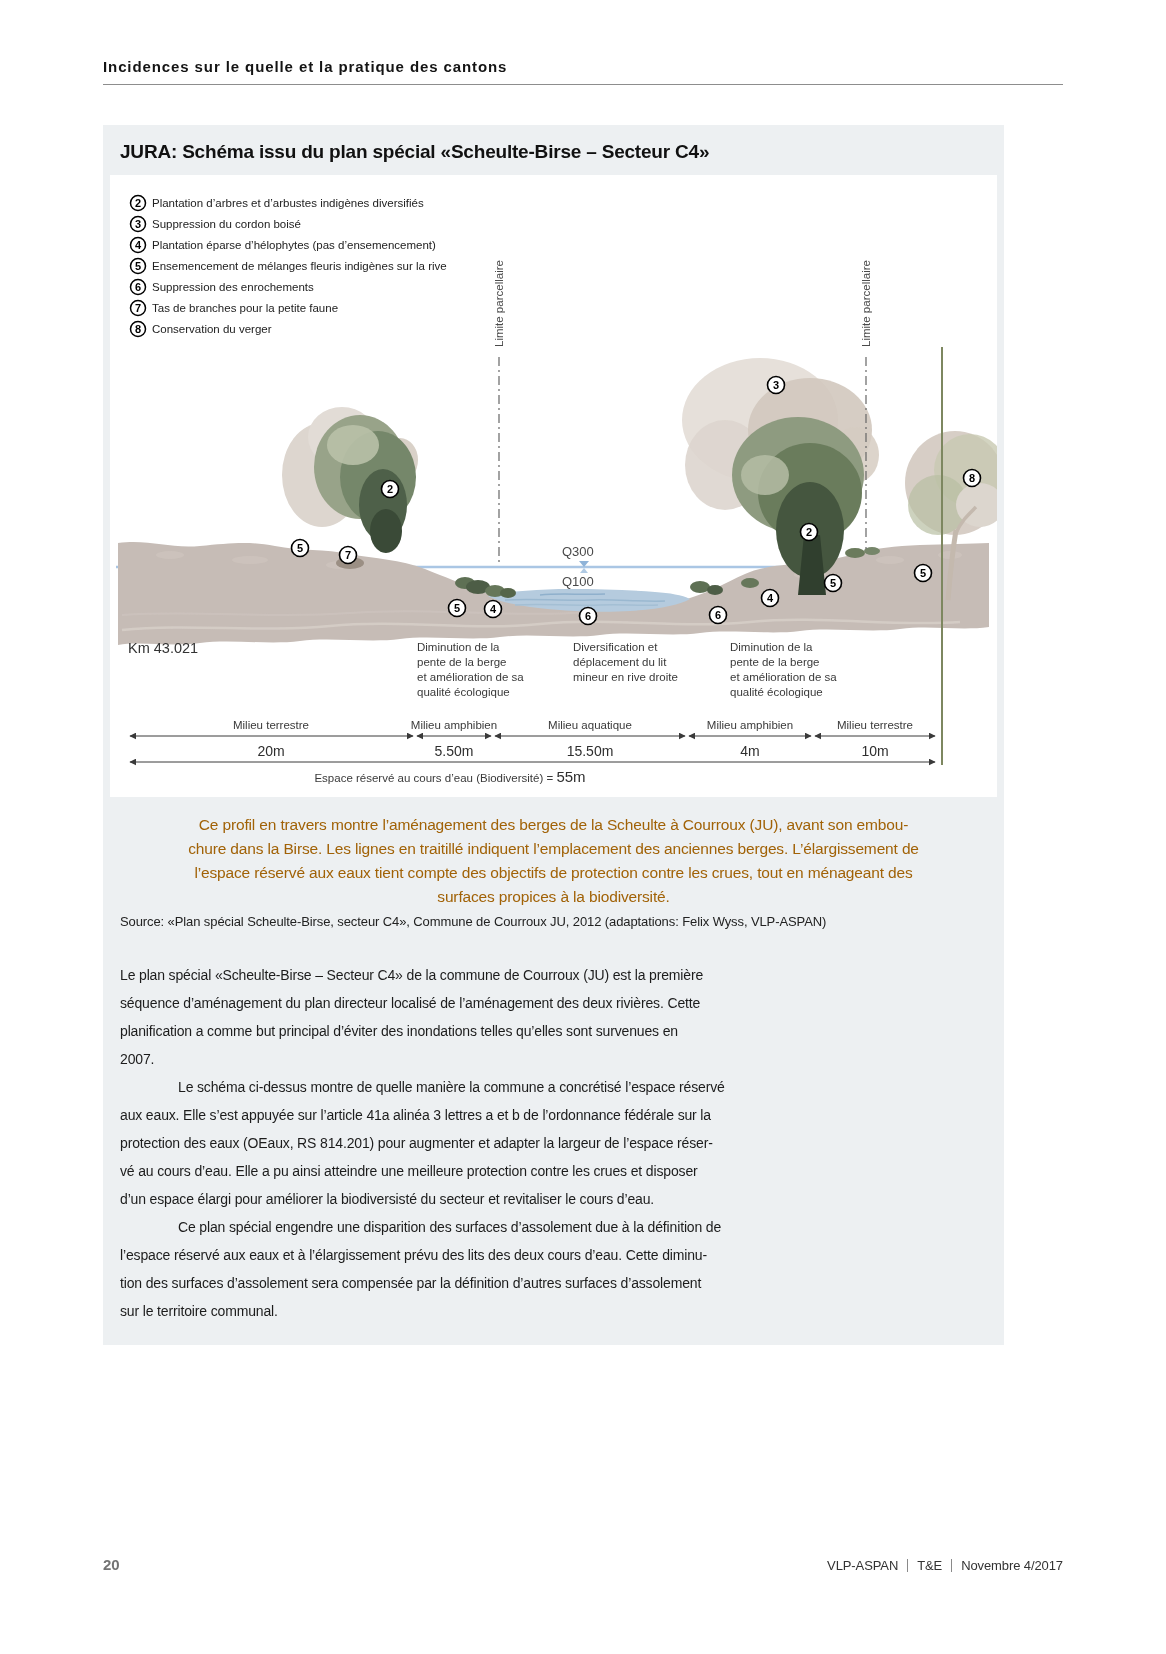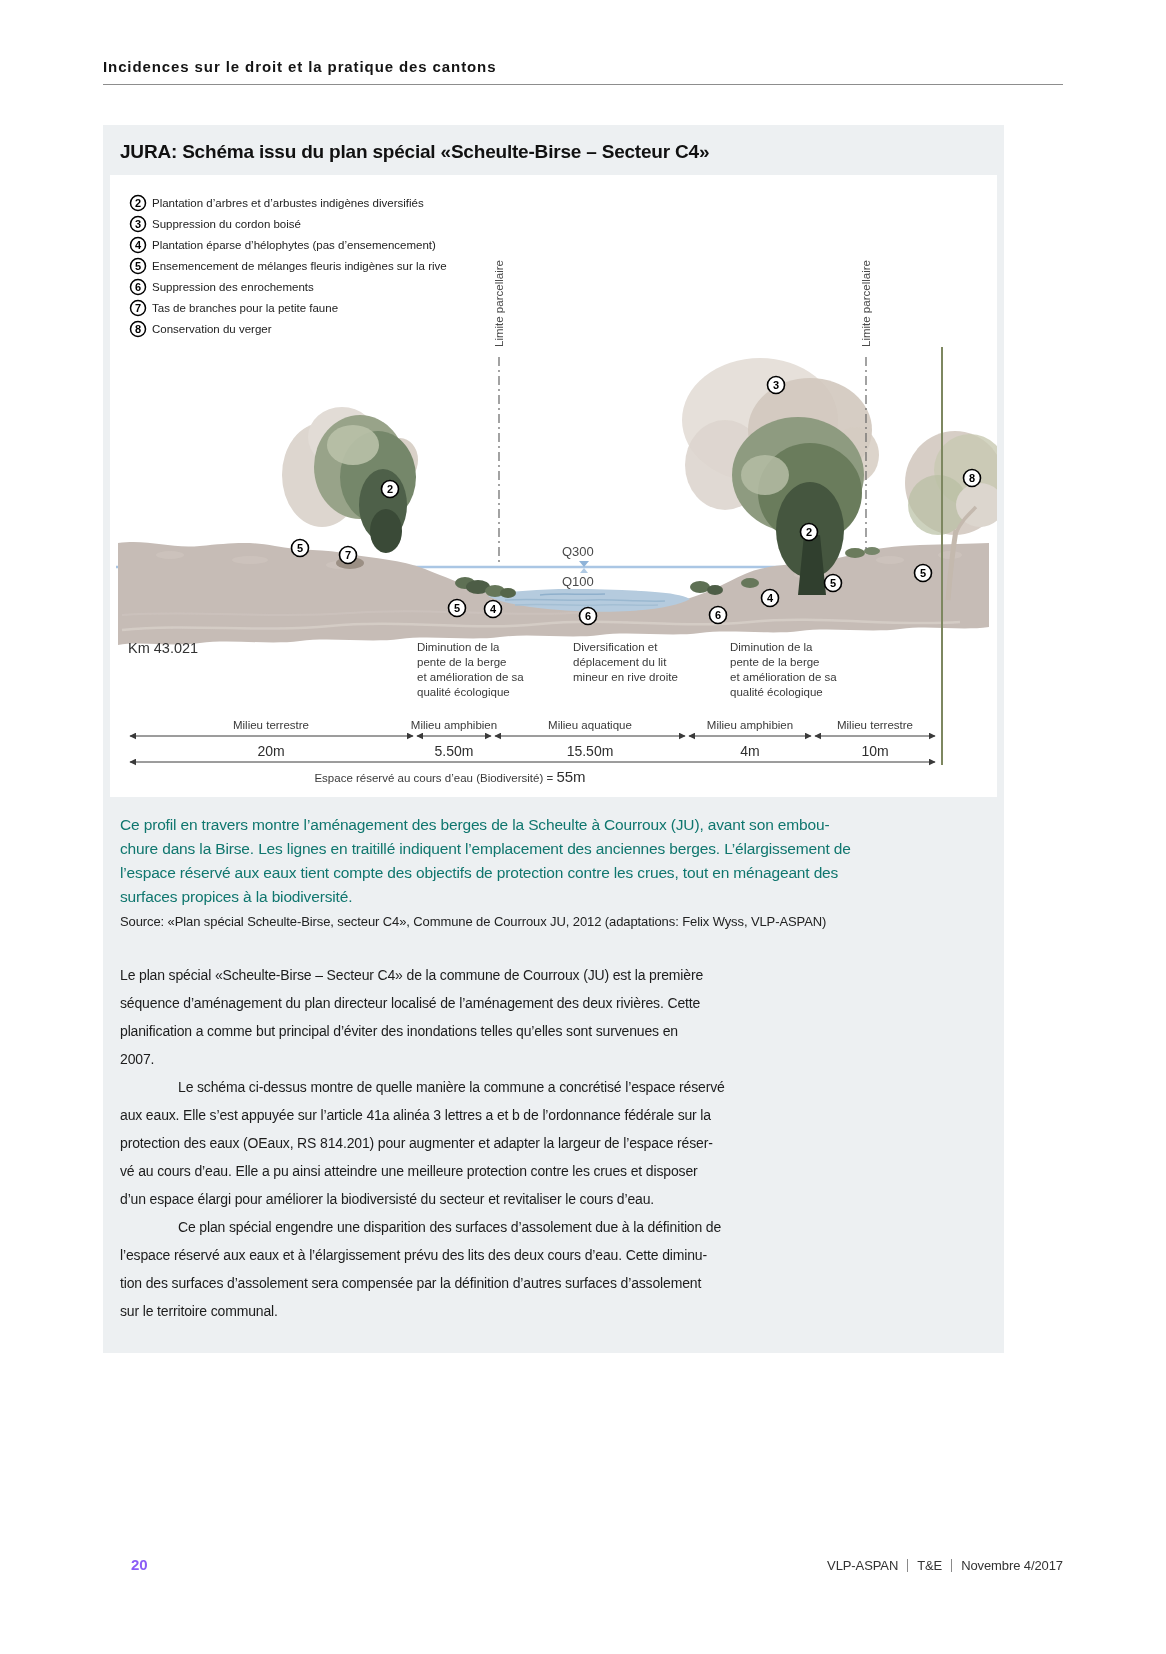--- a/index.html
+++ b/index.html
@@ -4,60 +4,60 @@
 <style>
   html,body{margin:0;padding:0;background:#fff;}
   .page{position:relative;width:1166px;height:1654px;background:#ffffff;
         font-family:"Liberation Sans",sans-serif;color:#1f1f1f;overflow:hidden;}
   
   .hdr{position:absolute;left:103px;top:58px;width:960px;}
   .hdr-title{font-size:15px;font-weight:700;letter-spacing:.9px;color:#141414;}
   .hdr-rule{margin-top:9px;border-bottom:1.5px solid #8d8d8d;}
   
   .panel{position:absolute;left:103px;top:125px;width:901px;min-height:1185px;
-         background:#edf0f2;padding:0 0 28px 0;box-sizing:border-box;}
+         background:#edf0f2;padding:0 0 20px 0;box-sizing:border-box;}
   .panel-title{font-size:19px;font-weight:700;letter-spacing:-.2px;color:#111;
                padding:16px 17px 12px 17px;}
   .figure{position:relative;margin:0 7px;width:887px;height:622px;background:#ffffff;}
   .figure svg{display:block;}
   
   .caption{margin:16px 17px 0 17px;font-size:15.5px;line-height:24px;letter-spacing:-.15px;
-           color:#0f766e;white-space:pre-line;}
+           color:#a16207;white-space:pre-line;text-align:center;}
   .source{margin:4px 17px 0 17px;font-size:13px;line-height:18px;letter-spacing:-.1px;
           color:#222;}
   
   .bodytext{margin:30px 17px 0 17px;font-size:14px;line-height:28px;letter-spacing:-.15px;
             color:#1c1c1c;}
   .bodytext p{margin:0;white-space:pre-line;}
   .bodytext p.indent{text-indent:58px;}
   
   .ftr{position:absolute;left:103px;top:1556px;width:960px;display:flex;
        justify-content:space-between;align-items:baseline;}
-  .ftr-page{font-size:15px;font-weight:700;color:#8b5cf6;margin-left:28px;}
+  .ftr-page{font-size:15px;font-weight:700;color:#737373;}
   .ftr-journal{font-size:13px;color:#333;letter-spacing:-.1px;}
   .ftr-journal .sep{display:inline-block;width:0;height:13px;border-left:1px solid #8a8a8a;
                     margin:0 9px;vertical-align:-2px;}
   
   text{font-family:"Liberation Sans",sans-serif;fill:#3a3a3a;}
   .t-note{font-size:11.5px;}
   .t-zone{font-size:11.5px;}
   .t-val{font-size:14px;fill:#2e2e2e;}
   .t-km{font-size:14.5px;fill:#333;}
   .t-q{font-size:13px;fill:#4a4a4a;}
   .t-limite{font-size:11.5px;fill:#4a4a4a;}
   .t-legend{font-size:11.5px;fill:#222;}
   .t-marker{font-size:11px;font-weight:700;fill:#000;}
 </style>
 </head>
 <body>
 
 <div class="page">
 
   <div class="hdr">
-    <div class="hdr-title">Incidences sur le droit et la pratique des cantons</div>
+    <div class="hdr-title">Incidences sur le quelle et la pratique des cantons</div>
     <div class="hdr-rule"></div>
   </div>
 
   <div class="panel">
     <div class="panel-title">JURA: Schéma issu du plan spécial «Scheulte-Birse – Secteur C4»</div>
 
     <div class="figure">
       <svg width="887" height="622" viewBox="0 0 887 622">
         <defs>
           <marker id="arw" viewBox="0 0 10 10" refX="9" refY="5" markerWidth="7" markerHeight="7" orient="auto-start-reverse">

